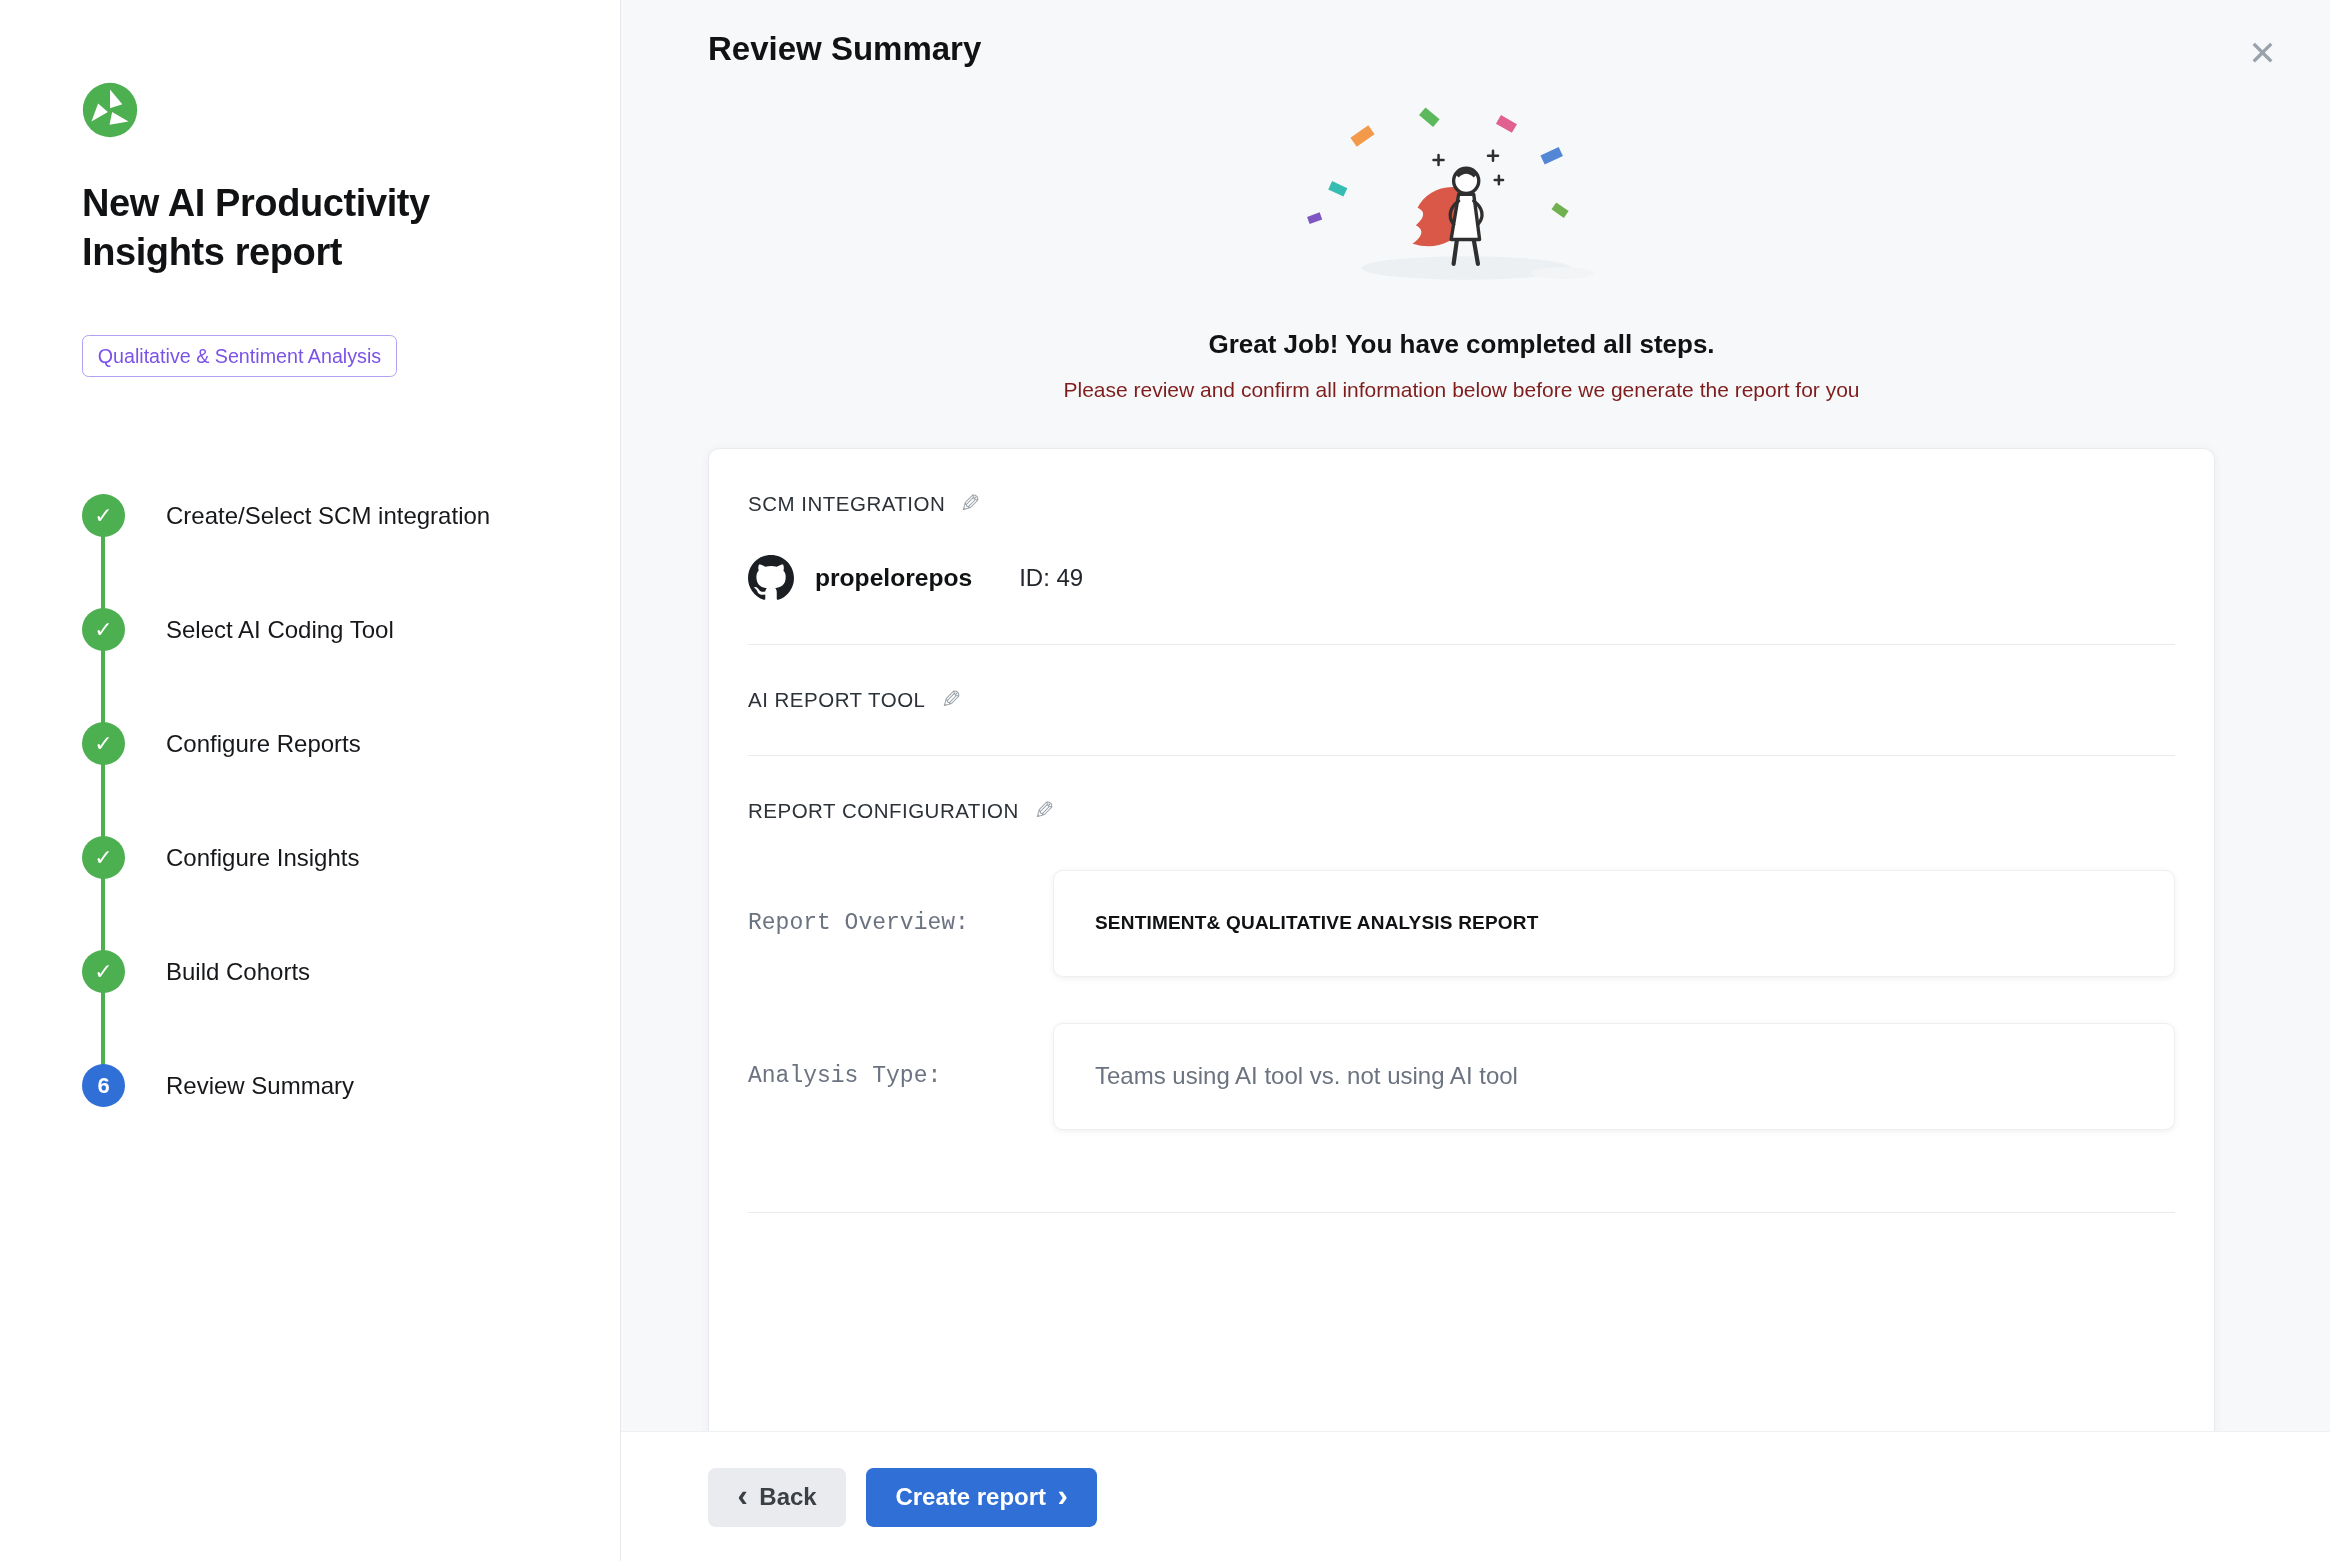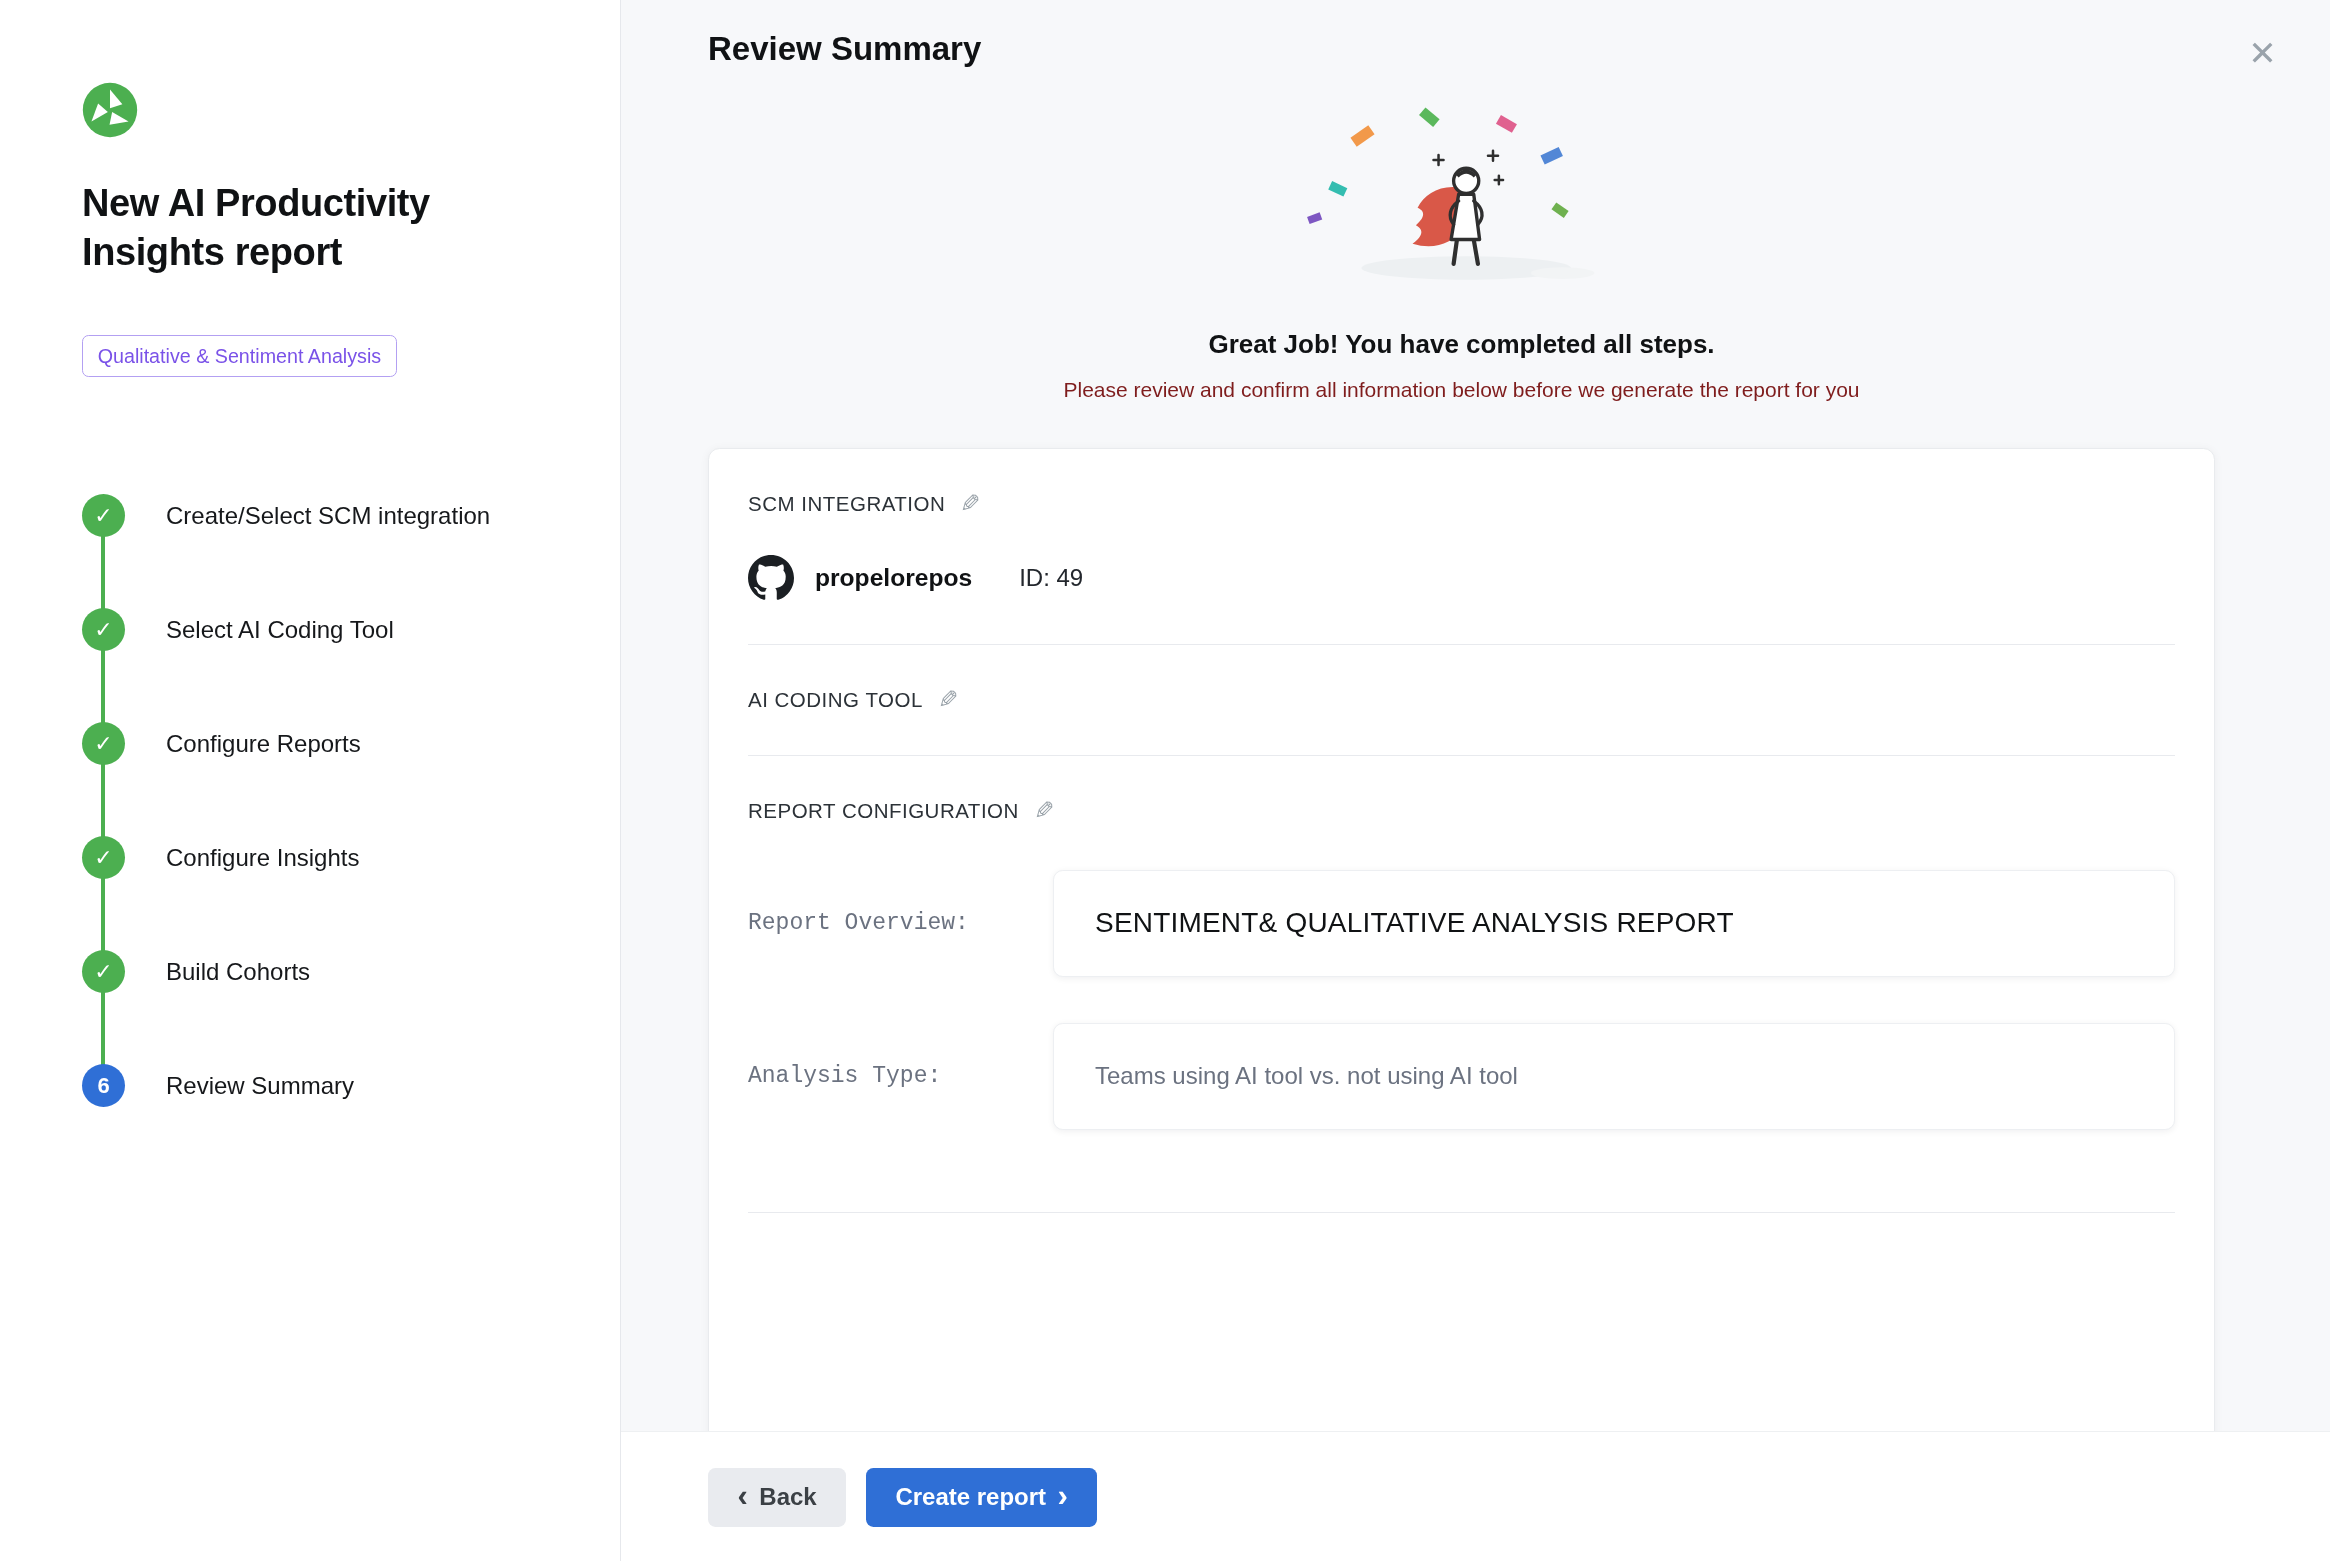--- a/index.html
+++ b/index.html
@@ -78,21 +78,21 @@
   .card hr { border: none; border-top: 0.8px solid #e8eaee; margin: 43px 0; }
 
   .config-row { display: flex; align-items: center; margin-top: 46px; }
   .config-label { width: 305px; flex-shrink: 0; font-size: 23px; color: #6b7280; font-family: Liberation Mono, monospace; }
   .value-box {
     flex: 1; height: 107px; background: #ffffff;
     border: 0.8px solid #edeff2; border-radius: 9.8px;
     box-shadow: 0 1.6px 6.6px rgba(16,24,40,0.06);
     display: flex; align-items: center; padding: 0 41px;
   }
-  .value-strong { font-size: 28px; font-weight: 400; color: #101214; letter-spacing: 0.2px; text-align: center; }
+  .value-strong { font-size: 19px; font-weight: 700; color: #101214; letter-spacing: 0.2px; text-align: center; }
   .value-muted { font-size: 24px; color: #6b7280; }
   .tail-rule { margin-top: 82px !important; }
 
   
   .footer {
     height: 131px; flex-shrink: 0; background: #ffffff;
     border-top: 0.8px solid #eef0f2;
     display: flex; align-items: center; gap: 19.7px; padding-left: 87px;
   }
   .btn {
@@ -207,21 +207,21 @@
           <svg width="46" height="46" viewBox="0 0 16 16">
             <path fill="#1b1f23" d="M8 0C3.58 0 0 3.58 0 8c0 3.54 2.29 6.53 5.47 7.59.4.07.55-.17.55-.38 0-.19-.01-.82-.01-1.49-2.01.37-2.53-.49-2.69-.94-.09-.23-.48-.94-.82-1.13-.28-.15-.68-.52-.01-.53.63-.01 1.08.58 1.23.82.72 1.21 1.87.87 2.33.66.07-.52.28-.87.51-1.07-1.78-.2-3.64-.89-3.64-3.95 0-.87.31-1.59.82-2.15-.08-.2-.36-1.02.08-2.12 0 0 .67-.21 2.2.82.64-.18 1.32-.27 2-.27s1.36.09 2 .27c1.53-1.04 2.2-.82 2.2-.82.44 1.1.16 1.92.08 2.12.51.56.82 1.27.82 2.15 0 3.07-1.87 3.75-3.65 3.95.29.25.54.73.54 1.48 0 1.07-.01 1.93-.01 2.2 0 .21.15.46.55.38A8.01 8.01 0 0 0 16 8c0-4.42-3.58-8-8-8z"></path>
           </svg>
           <span class="entity-name">propelorepos</span>
           <span class="entity-id">ID: 49</span>
         </div>
 
         <hr>
 
         <div class="section-head">
-          <span class="section-label">AI CODING TOOL</span>
+          <span class="section-label">AI REPORT TOOL</span>
           <button class="edit-btn">
             <span>✎</span>
           </button>
         </div>
 
         <hr>
 
         <div class="section-head">
           <span class="section-label">REPORT CONFIGURATION</span>
           <button class="edit-btn">

